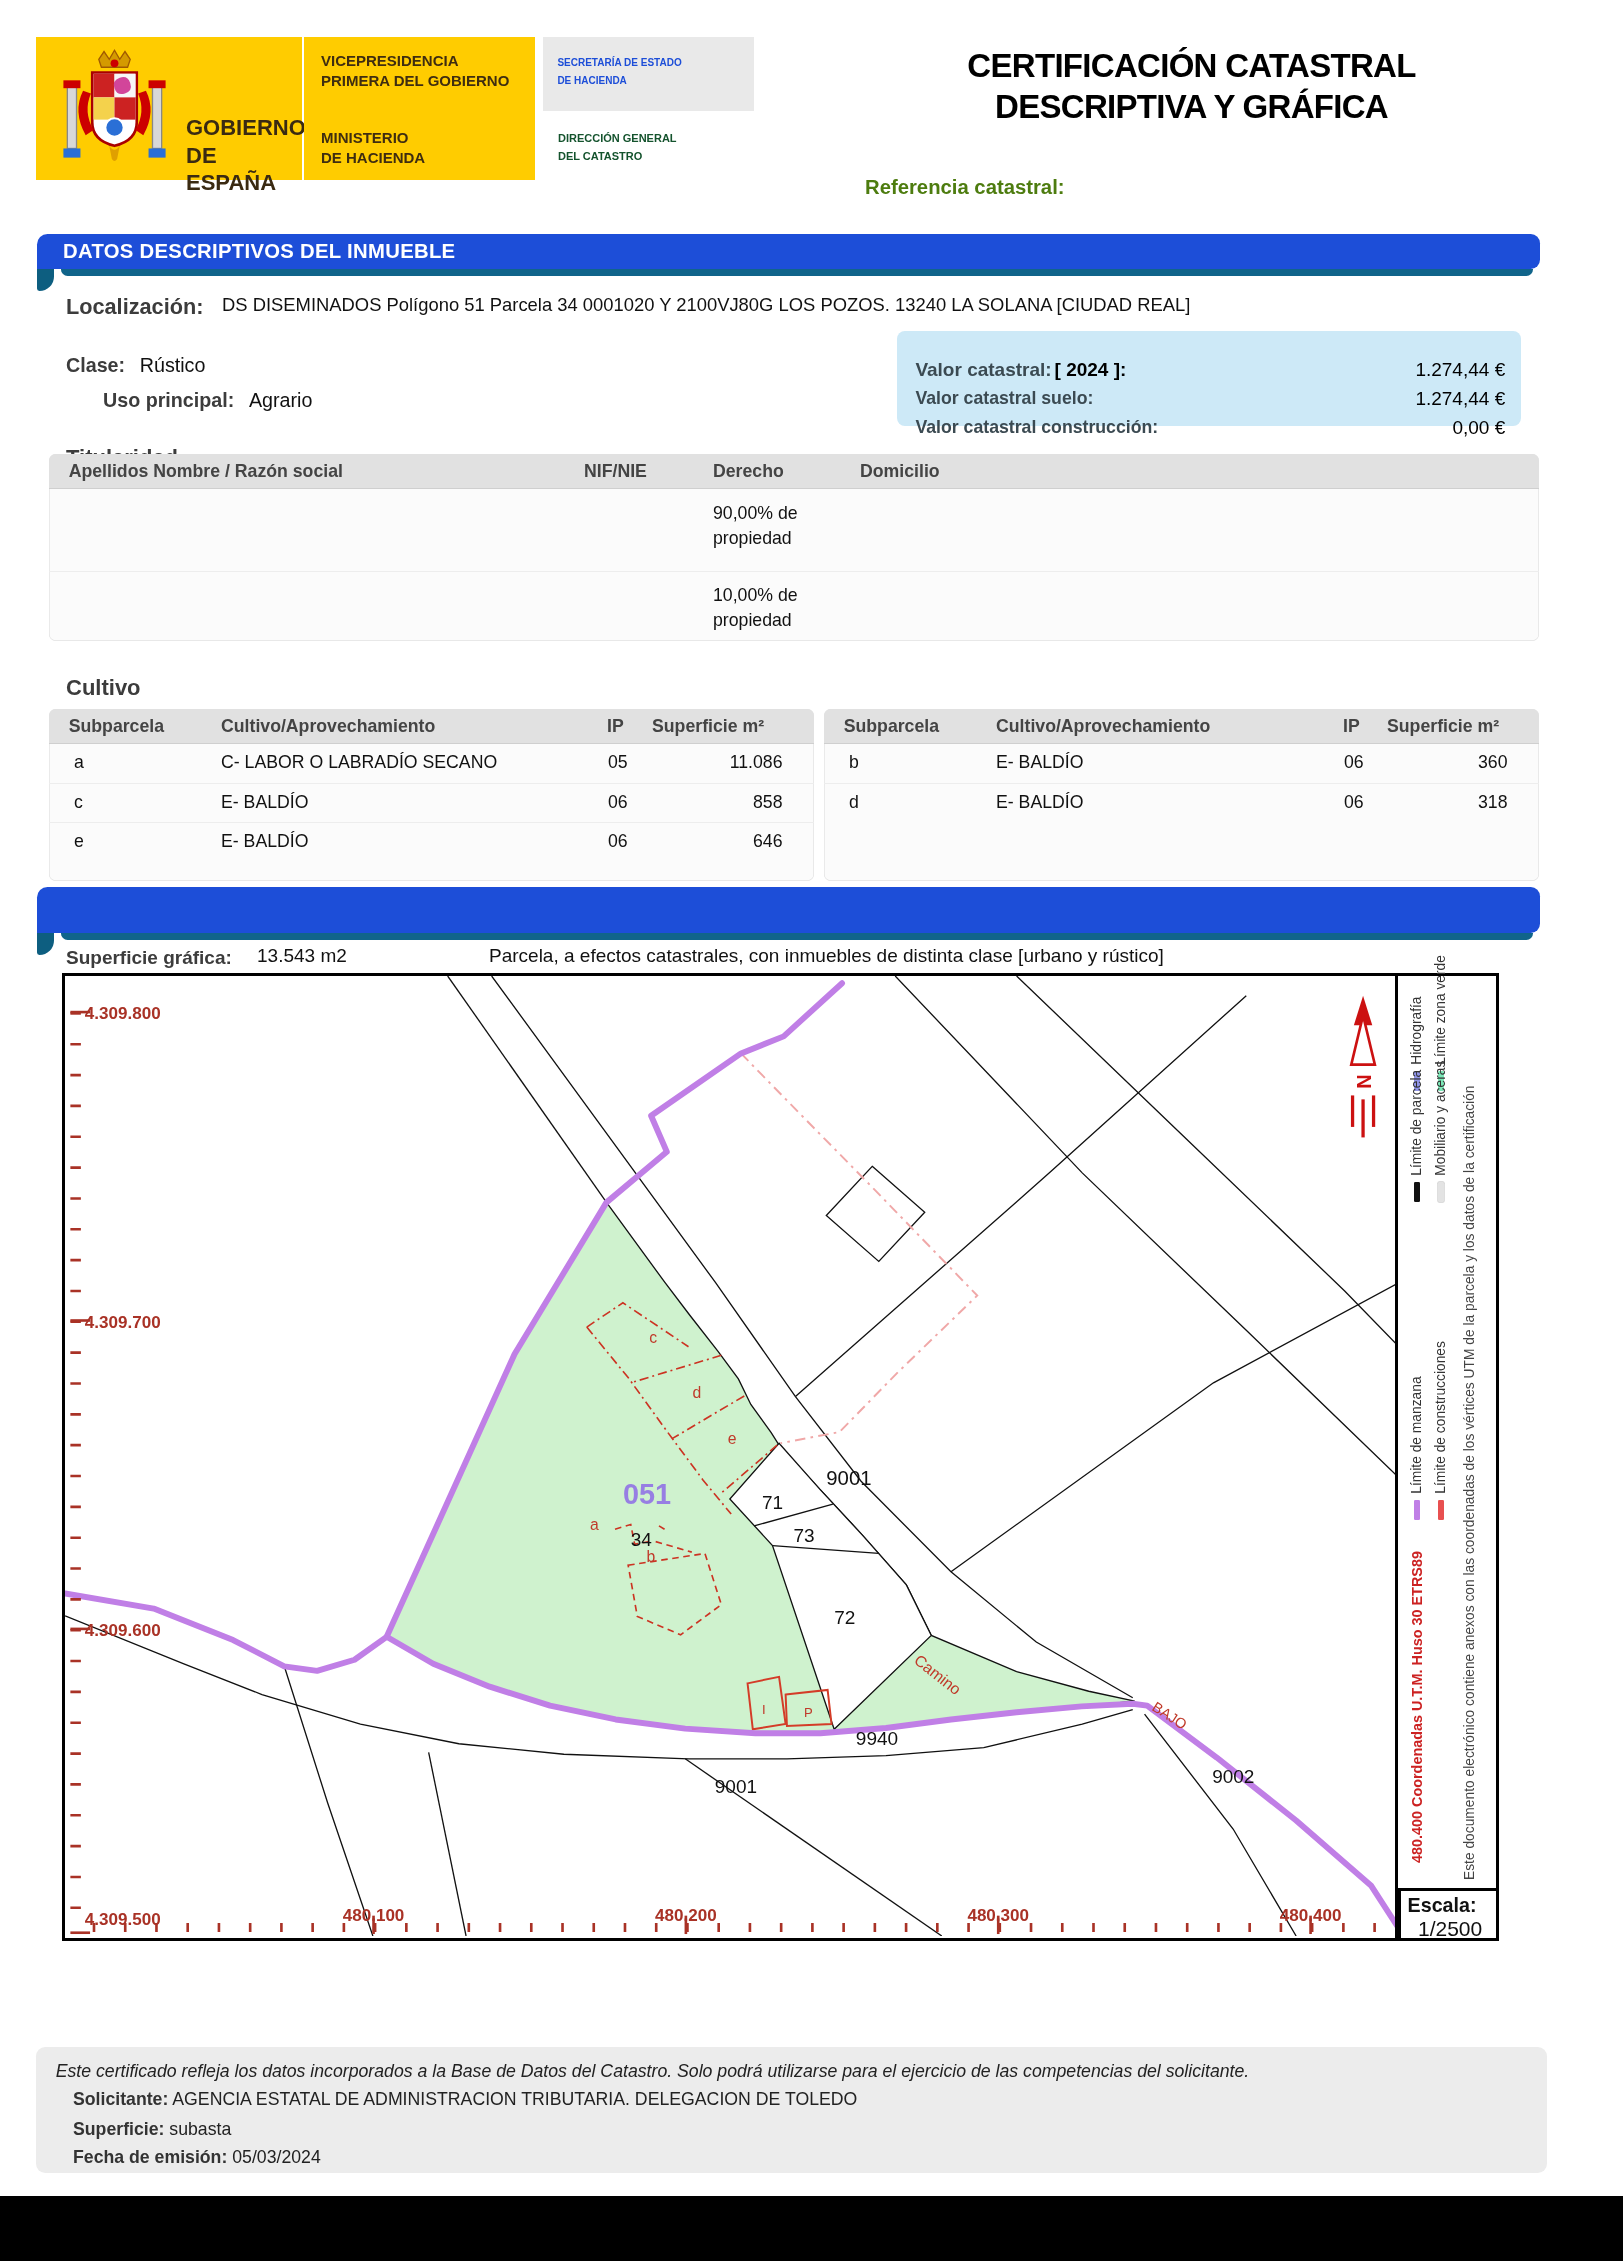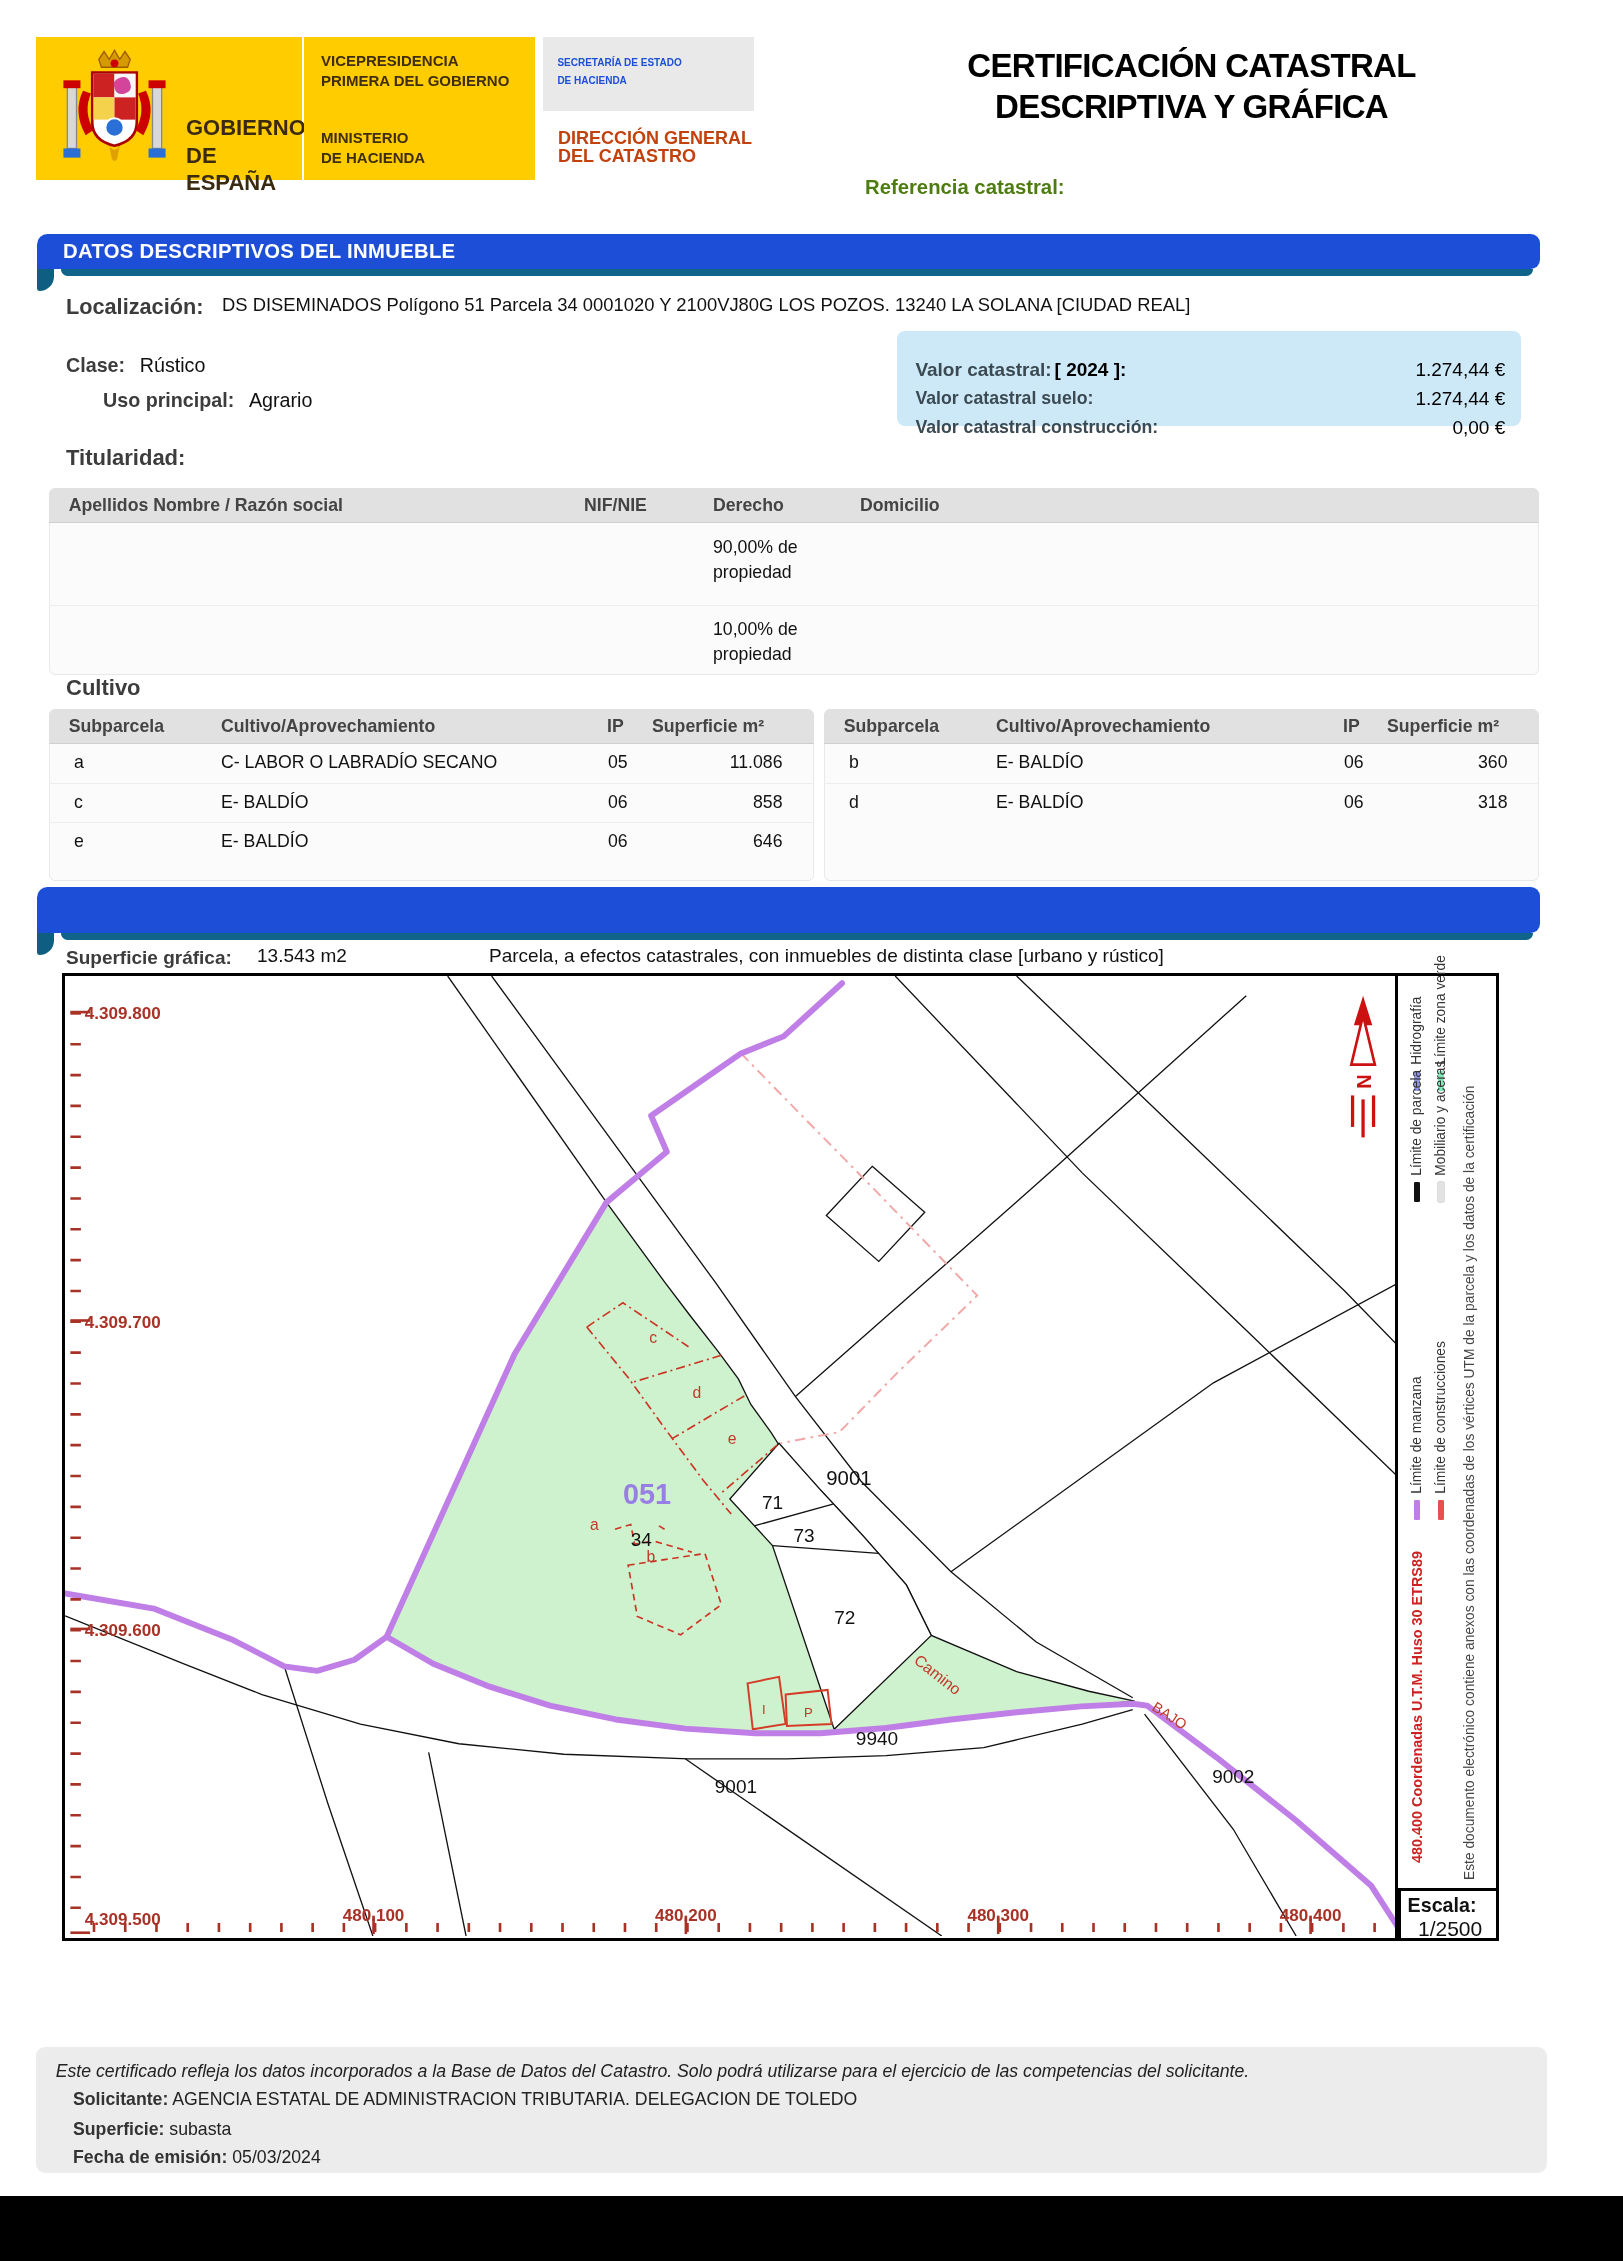--- a/index.html
+++ b/index.html
@@ -4,21 +4,21 @@
 <style>
   html,body{margin:0;padding:0;background:#fff;}
   body{font-family:"Liberation Sans", sans-serif;color:#222;}
   #page{position:relative;width:1624px;height:2261px;background:#fff;overflow:hidden;}
   .abs{position:absolute;}
   
   .logo-yellow{background:#ffcc00;}
   .gob-text{font-weight:bold;color:#3a2a12;font-size:22px;line-height:27.6px;}
   .mini-text{font-weight:bold;color:#3f2d10;font-size:15px;line-height:19.7px;}
   .sec-box{background:#e9e9e9;color:#1d4ed8;font-size:10px;line-height:17.7px;font-weight:bold;}
-  .dg-box{color:#c2410c;font-size:18px;line-height:17.7px;font-weight:bold;}
+  .dg-box{color:#14532d;font-size:11px;line-height:17.7px;font-weight:bold;}
   .doc-title{font-weight:bold;color:#000;font-size:33px;line-height:41px;text-align:center;letter-spacing:-0.7px;}
   .ref-label{font-weight:bold;color:#4d7c0f;font-size:20.3px;}
   
   .ribbon{background:#1d4ed8;border-radius:10.5px 9.2px 9.2px 0;}
   .ribbon::before{content:"";position:absolute;left:0;top:99%;width:17px;height:22px;background:#0d5e80;border-radius:0 0 15.8px 2.6px;}
   .ribbon::after{content:"";position:absolute;left:23.6px;right:6.6px;top:99%;height:7.2px;background:#10648a;border-radius:0 0 6.6px 6.6px;}
   .ribbon .rtext{position:absolute;left:26px;top:50%;transform:translateY(-54%);color:#fff;font-weight:bold;font-size:20.3px;letter-spacing:0.3px;}
   
   .lab{font-weight:bold;color:#3c3c3c;}
   .val{color:#111;}
@@ -145,21 +145,21 @@
       <span class="vl" style="font-size:17.7px;">Valor catastral suelo:</span>
       <span class="vv">1.274,44 €</span>
     </div>
     <div class="valor-row" style="top:66px;">
       <span class="vl" style="font-size:17.7px;">Valor catastral construcción:</span>
       <span class="vv">0,00 €</span>
     </div>
   </div>
 
   <div class="abs lab" style="left:66px;top:445px;font-size:22px;">Titularidad:</div>
-  <div class="abs tbl" style="left:49px;top:488px;width:1490px;height:187px;">
+  <div class="abs tbl" style="left:49px;top:454px;width:1490px;height:187px;">
     <div class="thead" style="height:34px;">
       <span class="th" style="left:19.7px;">Apellidos Nombre / Razón social</span>
       <span class="th" style="left:535px;">NIF/NIE</span>
       <span class="th" style="left:664px;">Derecho</span>
       <span class="th" style="left:811px;">Domicilio</span>
     </div>
     <div class="cell" style="left:664px;top:47px;line-height:25px;">
       <div>90,00% de</div>
       <div>propiedad</div>
     </div>

